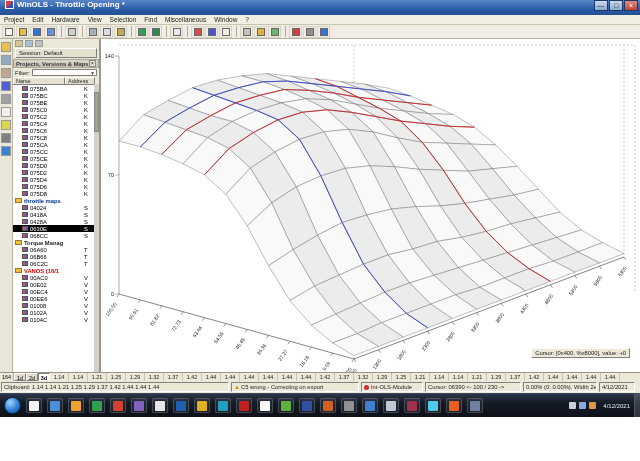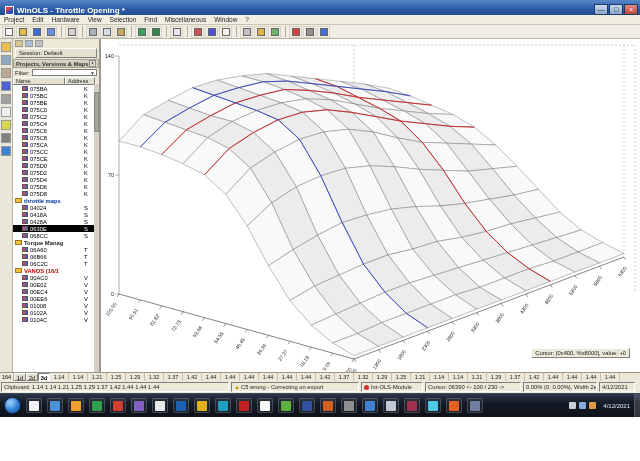--- a/index.html
+++ b/index.html
@@ -1,20 +1,20 @@
 <!DOCTYPE html>
 <html><head>
 <meta charset="utf-8">
 <style>
   html,body{margin:0;padding:0;background:#fff;}
   *{box-sizing:border-box;font-family:"Liberation Sans","DejaVu Sans",sans-serif;}
   .screen{position:relative;width:640px;height:461px;background:#fff;overflow:hidden;}
   
   .titlebar{position:absolute;left:0;top:0;width:640px;height:15px;
-    background:linear-gradient(#5a86c8,#2b5ca8 60%,#234f92);display:flex;align-items:flex-end;padding:0 2px;}
+    background:linear-gradient(#5a86c8,#2b5ca8 60%,#234f92);display:flex;align-items:flex-start;padding:0 2px;}
   .app-ico{width:9px;height:9px;background:linear-gradient(135deg,#d84040 0 50%,#3050c0 50%);border:1px solid #fff;margin:0 3px;}
   .title-text{color:#fff;font-size:8px;font-weight:bold;flex:1;white-space:nowrap;}
   .winbtn{width:14px;height:11px;margin-left:1px;font-size:7px;line-height:9px;text-align:center;
     border:1px solid #1a3a6a;background:linear-gradient(#cdd9ec,#8fa8cc);color:#123;}
   .winbtn.close{background:linear-gradient(#e08a80,#c0463a);color:#fff;}
   .menubar{position:absolute;left:0;top:15px;width:640px;height:10px;background:#f1efe2;border-bottom:1px solid #c8c4b0;display:flex;align-items:center;}
   .menu-item{font-size:6.5px;color:#222;padding:0 4px;}
   .toolbar{position:absolute;left:0;top:25px;width:640px;height:14px;background:#f0eee4;border-bottom:1px solid #b8b4a0;display:flex;align-items:center;padding-left:2px;}
   .tb-btn{width:13px;height:12px;border:1px solid #d8d4c4;background:#f0eee4;display:flex;align-items:center;justify-content:center;margin-right:1px;}
   .tb-glyph{width:8px;height:8px;border:1px solid #666;}

